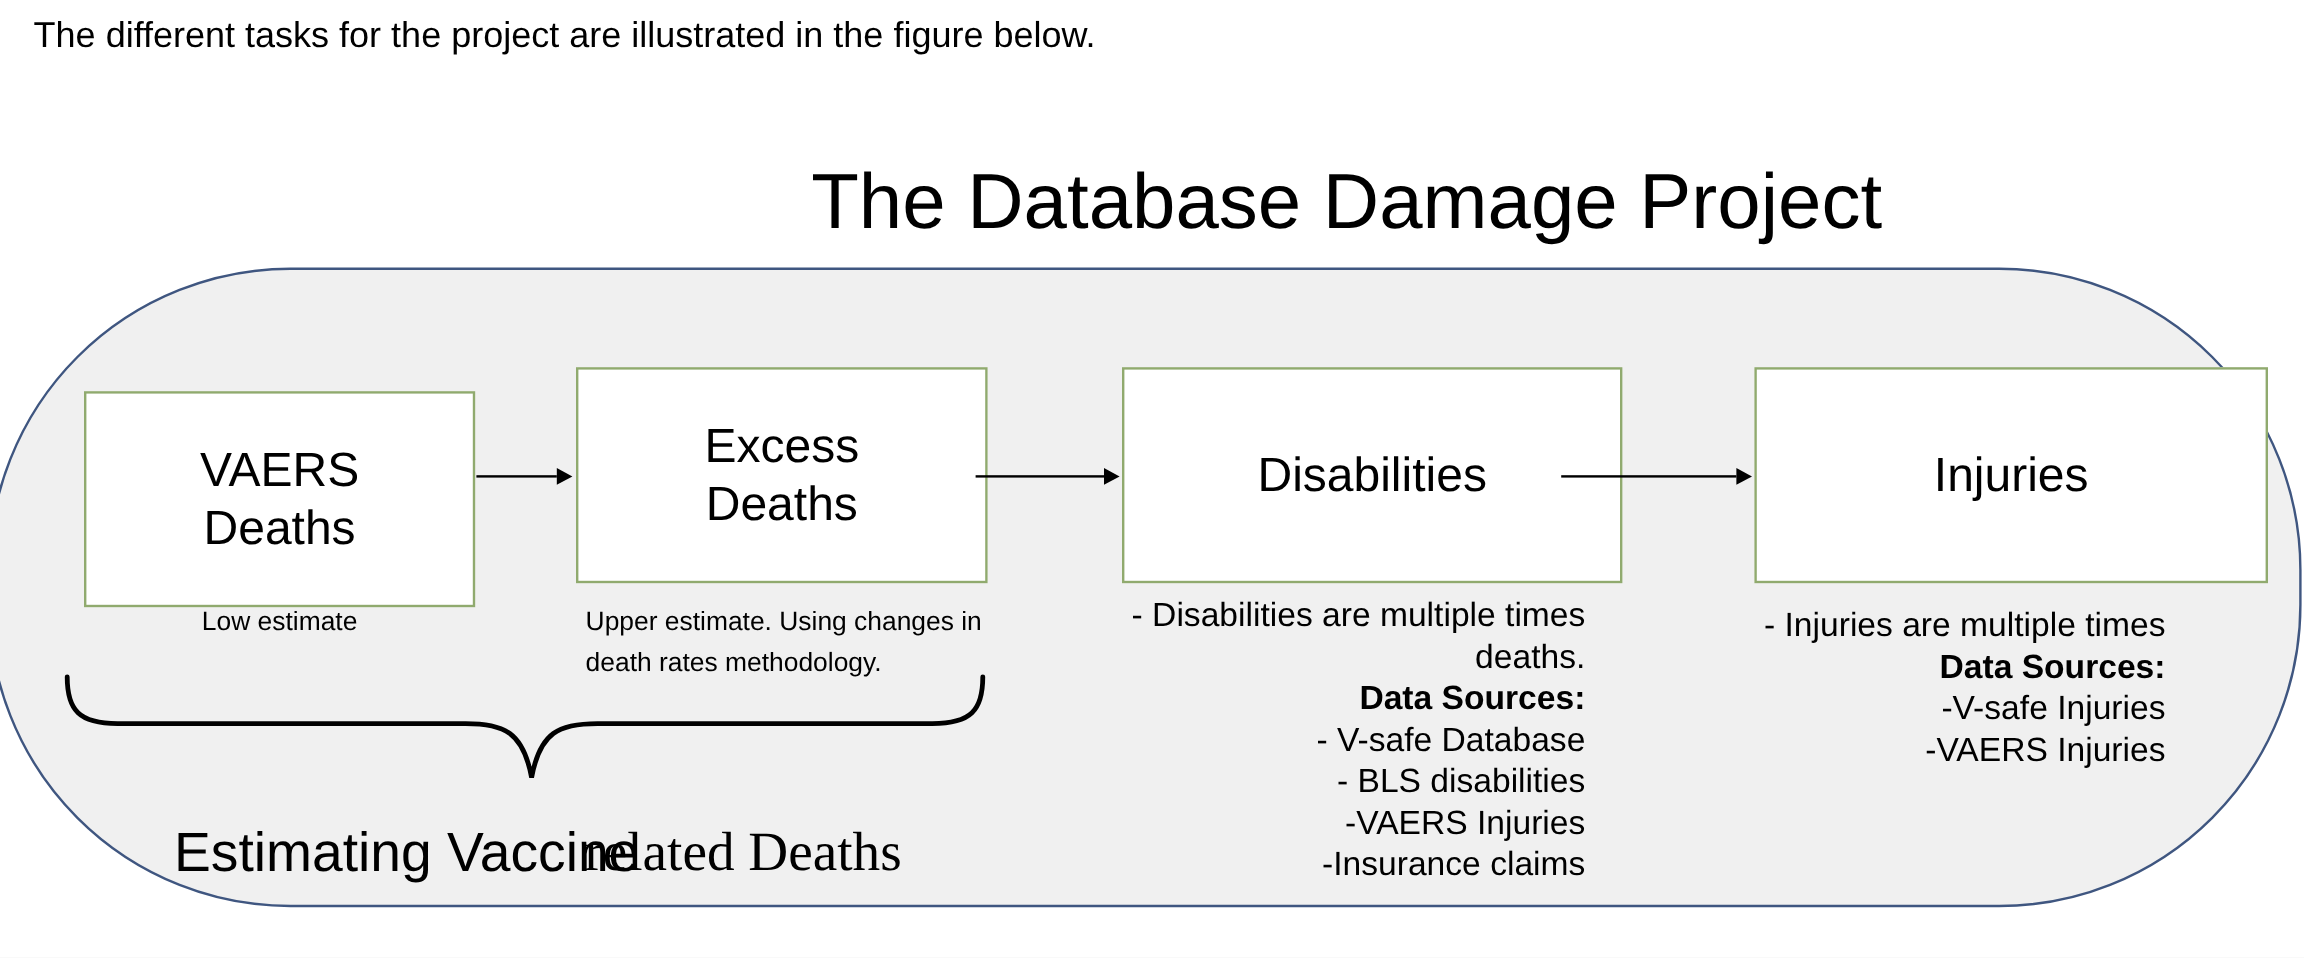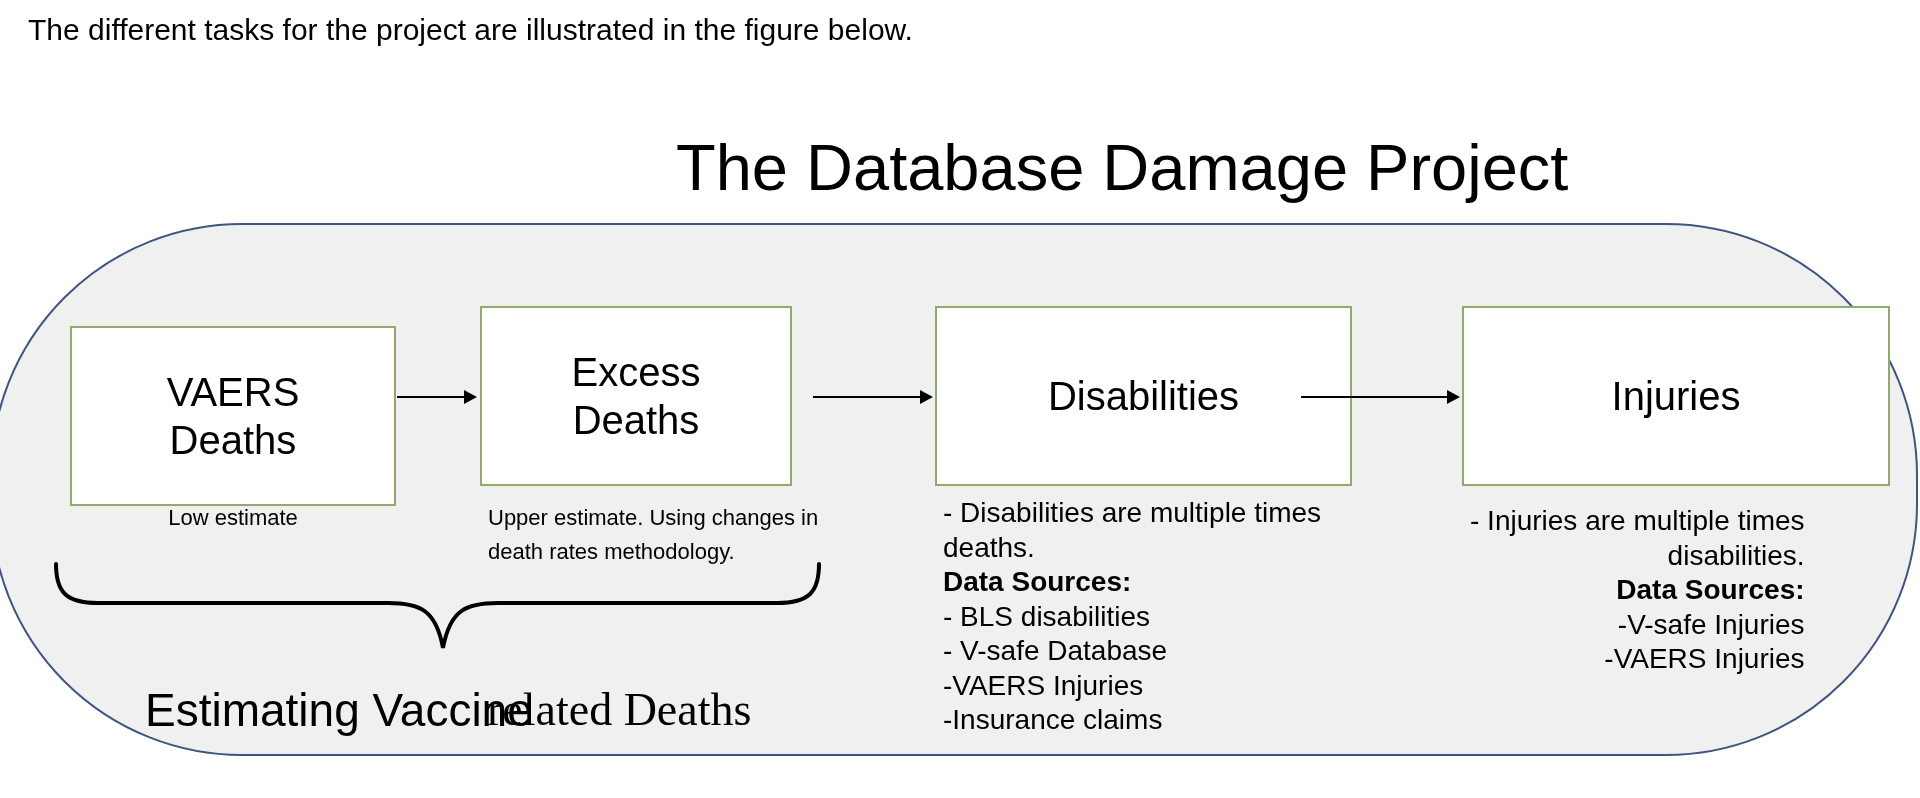--- a/index.html
+++ b/index.html
@@ -61,54 +61,53 @@
 <div class="intro">The different tasks for the project are illustrated in the figure below.</div>
 
 <div class="diagram-title">The Database Damage Project</div>
 
 <div class="container-shape"></div>
 
 <div class="flow-box" style="left:70px;width:326px;margin-top:20px;">
   <span class="box-label">VAERS
 Deaths</span>
 </div>
-<div class="flow-box" style="left:480px;width:312px;">
+<div class="flow-box" style="left:480px;width:343px;">
   <span class="box-label">Excess
 Deaths</span>
 </div>
 <div class="flow-box" style="left:935px;width:417px;">
   <span class="box-label">Disabilities</span>
 </div>
 <div class="flow-box" style="left:1462px;width:428px;">
   <span class="box-label">Injuries</span>
 </div>
 
 <div class="arrow" style="left:397px;width:67px;"></div>
 <div class="arrow" style="left:813px;width:107px;"></div>
 <div class="arrow" style="left:1301px;width:146px;"></div>
 
 <div class="note center" style="left:70px;top:501px;width:326px;">Low estimate</div>
 <div class="note" style="left:488px;top:501px;">
   <div>Upper estimate. Using changes in</div>
   <div>death rates methodology.</div>
 </div>
 
-<div class="notes-list" style="left:943px;top:496px;">
+<div class="notes-list" style="left:943px;top:496px;text-align:right;">
   <div>- Disabilities are multiple times</div>
   <div>deaths.</div>
   <div class="bold">Data Sources:</div>
+  <div>- V-safe Database</div>
   <div>- BLS disabilities</div>
-  <div>- V-safe Database</div>
   <div>-VAERS Injuries</div>
   <div>-Insurance claims</div>
 </div>
 
 <div class="notes-list" style="left:1470px;top:504px;text-align:right;">
   <div>- Injuries are multiple times</div>
-  <div>disabilities.</div>
   <div class="bold">Data Sources:</div>
   <div>-V-safe Injuries</div>
   <div>-VAERS Injuries</div>
 </div>
 
 <svg class="brace" width="880" height="120" viewBox="0 0 880 120">
   <path d="M 56 9 C 56 37 66 48 98 48 L 388 48 C 420 48 436 55 443 93 C 450 55 466 48 498 48 L 777 48 C 809 48 819 37 819 9"></path>
 </svg>
 
 <div class="brace-label" style="left:145px;">Estimating Vaccine</div>

